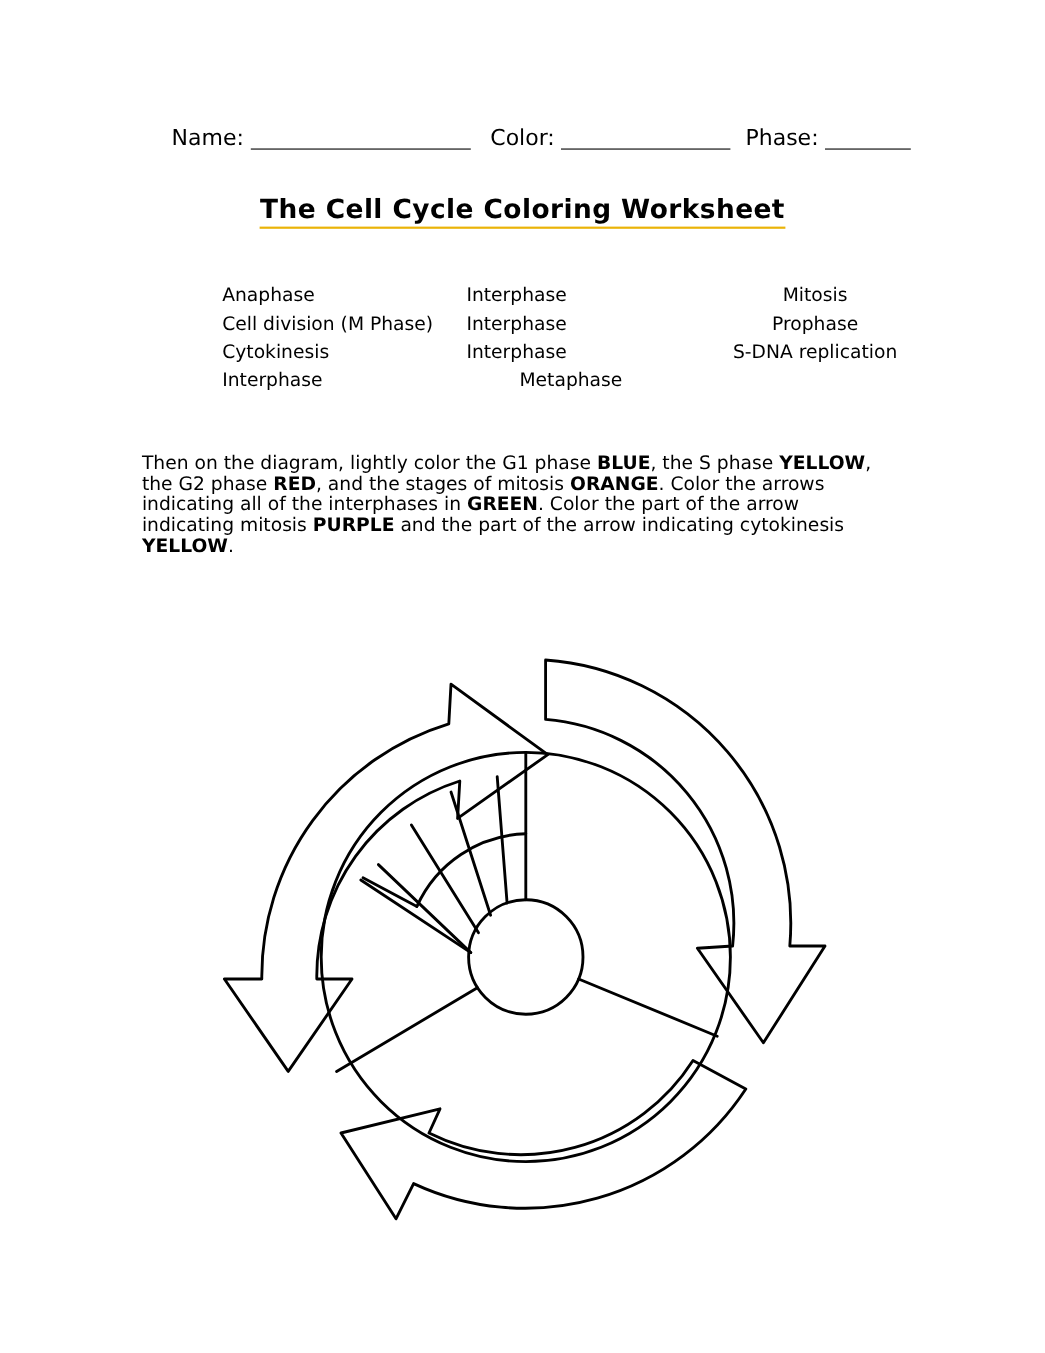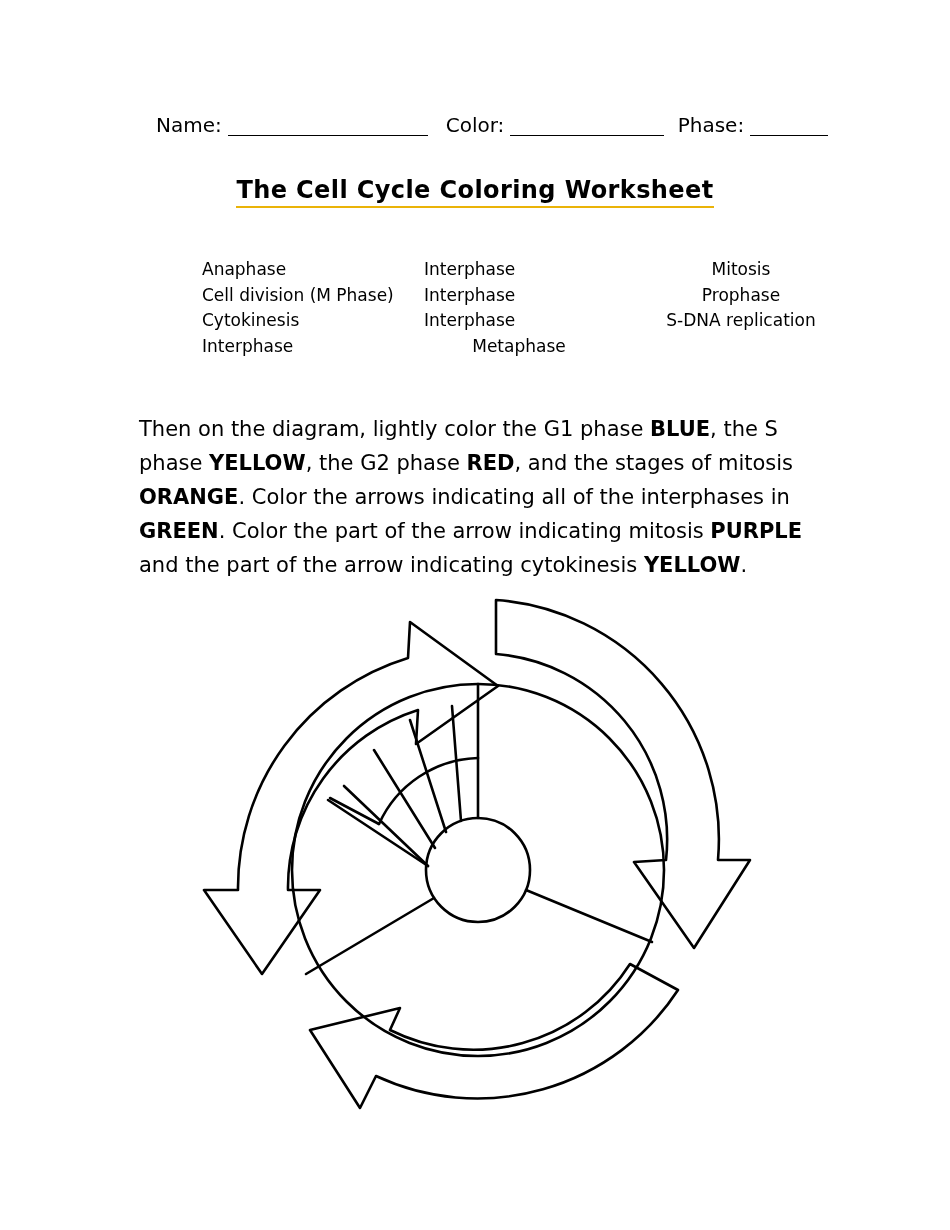--- a/index.html
+++ b/index.html
@@ -88,25 +88,25 @@
   .label-row {
     display: flex;
   }
   .col-a { width: 222px; }
   .col-b { width: 222px; }
   .col-c { width: 190px; text-align: center; }
 
   
   .para {
     position: absolute;
-    left: 139px;
+    left: 129px;
     top: 412px;
     width: 672px;
-    font-size: 21px;
-    line-height: 34px;
+    font-size: 17px;
+    line-height: 19px;
   }
   .para b { font-weight: bold; }
 
   
   .diagram {
     position: absolute;
     left: 178px;
     top: 560px;
     width: 600px;
     height: 600px;

